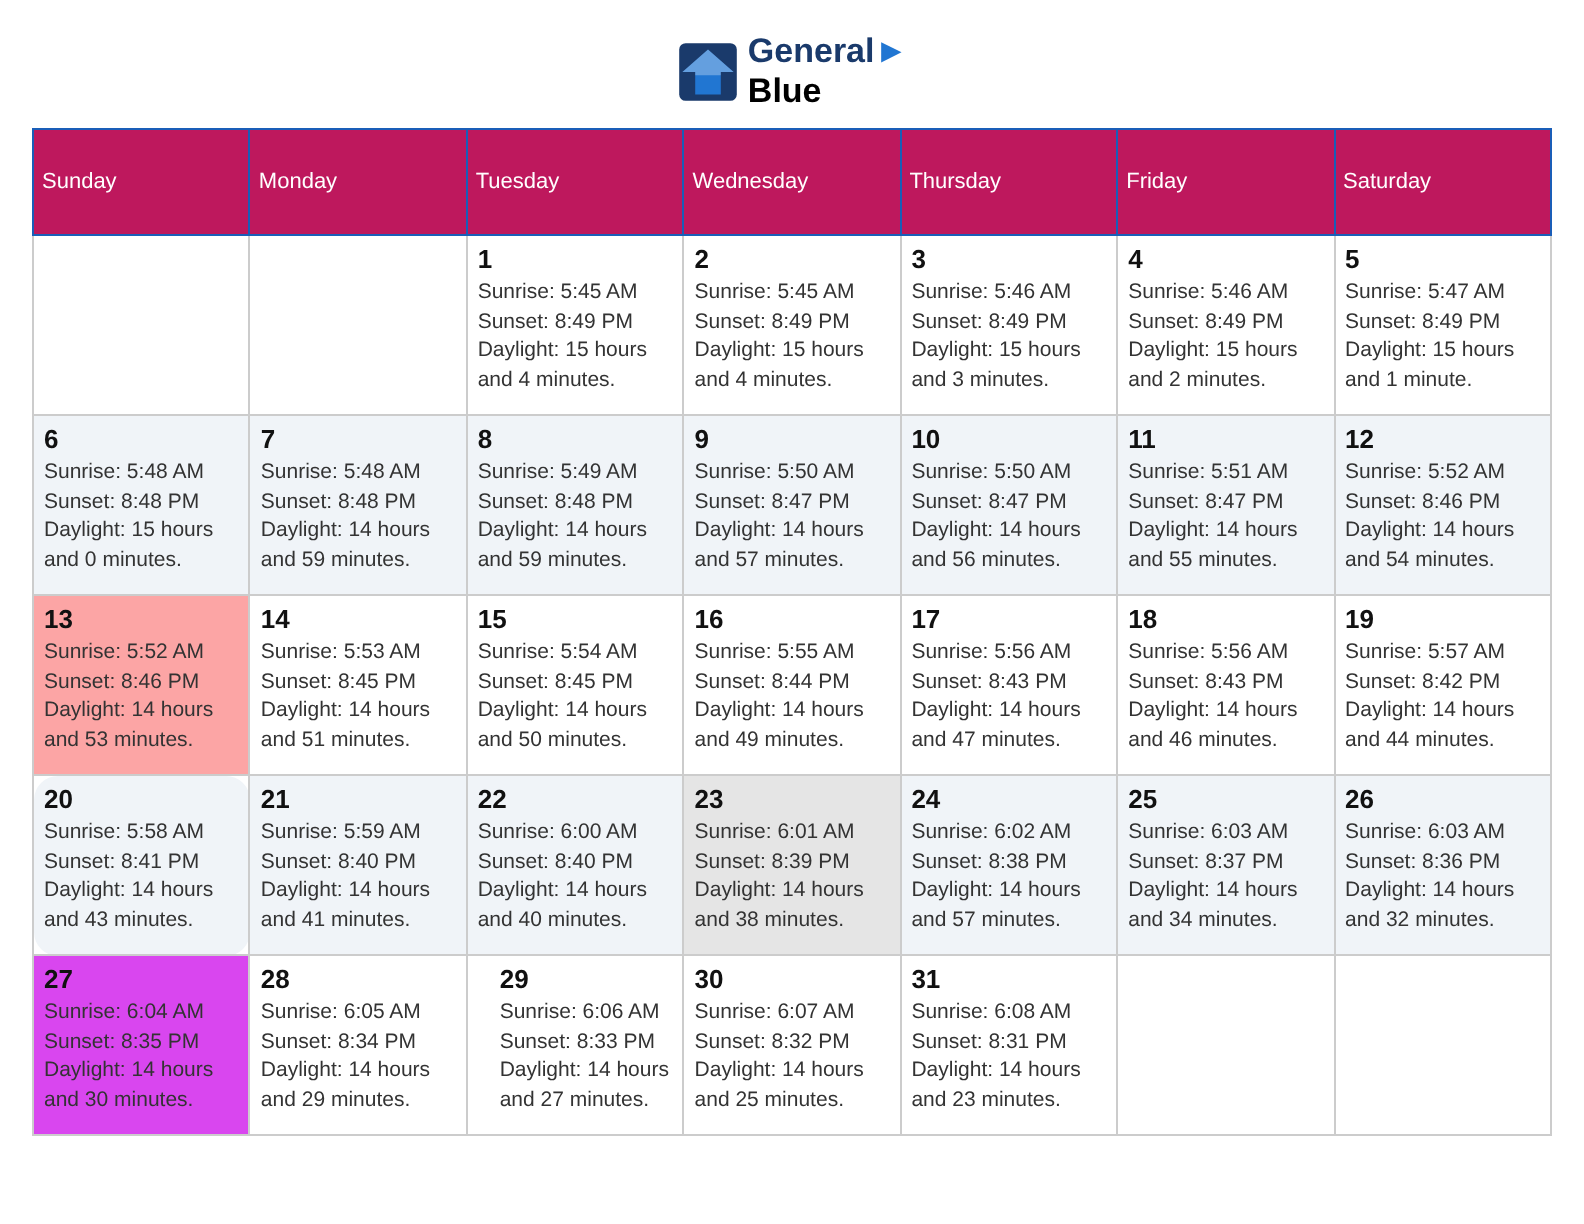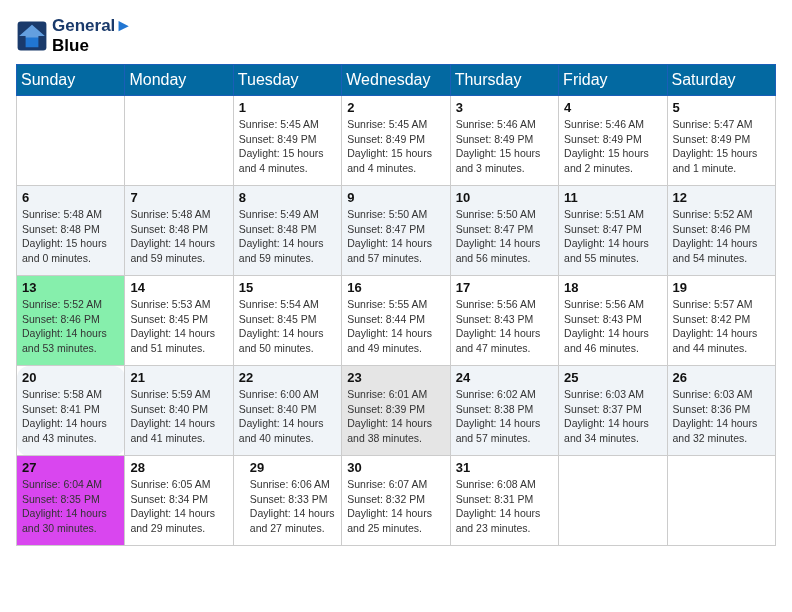--- a/index.html
+++ b/index.html
@@ -5,21 +5,21 @@
     * { box-sizing: border-box; margin: 0; padding: 0; }
     body {
       font-family: Arial, sans-serif;
       background: #fff;
       width: 792px;
       min-height: 612px;
       padding: 16px;
     }
     .header {
       display: flex;
-      justify-content: flex-start;
+      justify-content: center;
       align-items: flex-start;
       margin-bottom: 8px;
     }
     .logo {
       display: flex;
       align-items: center;
       gap: 4px;
     }
     .logo-icon {
       width: 32px;
@@ -36,24 +36,24 @@
     .location {
       font-size: 14px;
       color: #333;
     }
     .calendar {
       width: 100%;
       border-collapse: collapse;
       border: 1px solid #ccc;
     }
     .calendar th {
-      background: #0369a1;
+      background: #be185d;
       color: #fff;
-      font-size: 16px;
-      padding: 6px 4px;
+      font-size: 11px;
+      padding: 20px 4px;
       text-align: left;
       border: 1px solid #1a5eb8;
       font-weight: normal;
     }
     .calendar td {
       vertical-align: top;
       border: 1px solid #ccc;
       padding: 4px 5px;
       font-size: 10.5px;
       color: #333;
@@ -164,21 +164,21 @@
         <td style="background: rgb(240, 244, 248);">
           <span class="day-num">11</span>
           <div class="cell-content"><span>Sunrise: 5:51 AM</span><br><span>Sunset: 8:47 PM</span><br><span>Daylight: 14 hours</span><br><span>and 55 minutes.</span></div>
         </td>
         <td style="background: rgb(240, 244, 248);">
           <span class="day-num">12</span>
           <div class="cell-content"><span>Sunrise: 5:52 AM</span><br><span>Sunset: 8:46 PM</span><br><span>Daylight: 14 hours</span><br><span>and 54 minutes.</span></div>
         </td>
       </tr>
       <tr>
-        <td style="background: #86efac;">
+        <td style="background: #fca5a5;">
           <span class="day-num">13</span>
           <div class="cell-content"><span>Sunrise: 5:52 AM</span><br><span>Sunset: 8:46 PM</span><br><span>Daylight: 14 hours</span><br><span>and 53 minutes.</span></div>
         </td>
         <td style="background: rgb(255, 255, 255); margin-top: 19px;">
           <span class="day-num">14</span>
           <div class="cell-content"><span>Sunrise: 5:53 AM</span><br><span>Sunset: 8:45 PM</span><br><span>Daylight: 14 hours</span><br><span>and 51 minutes.</span></div>
         </td>
         <td style="background: rgb(255, 255, 255);">
           <span class="day-num">15</span>
           <div class="cell-content"><span>Sunrise: 5:54 AM</span><br><span>Sunset: 8:45 PM</span><br><span>Daylight: 14 hours</span><br><span>and 50 minutes.</span></div>

